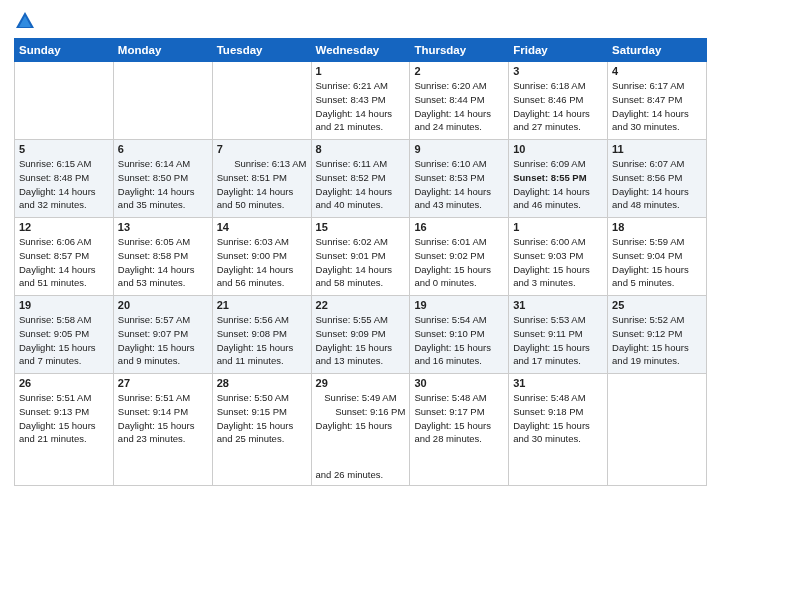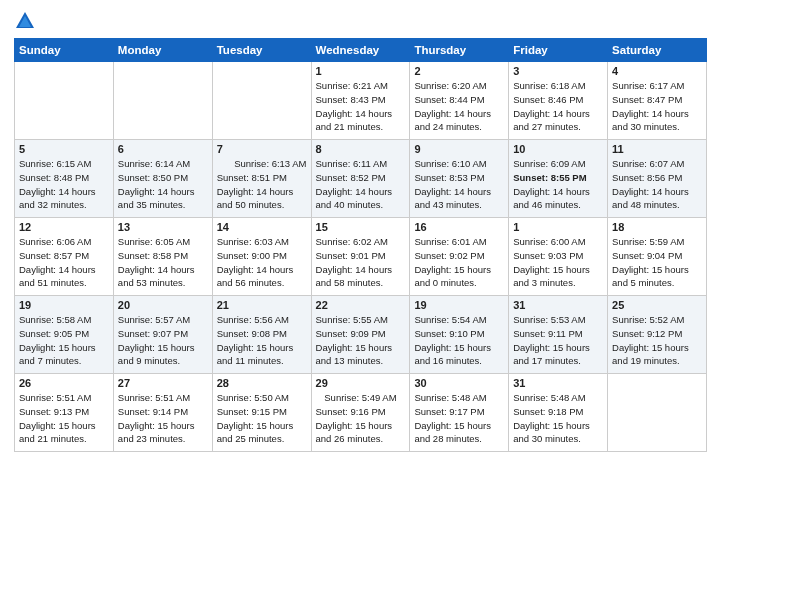--- a/index.html
+++ b/index.html
@@ -395,23 +395,23 @@
               <span style="display: block;">Sunrise: 5:50 AM</span>
               <span style="display: block;">Sunset: 9:15 PM</span>
               <span style="display: block;">Daylight: 15 hours</span>
               <span style="display: block;">and 25 minutes.</span>
             </div>
           </td>
           <td>
             <span class="day-num">29</span>
             <div class="day-info">
               <span style="display: block; text-align: center;">Sunrise: 5:49 AM</span>
-              <span style="display: block;">Sunset: 9:16 PM</span>
-              <span style="display: block;">Daylight: 15 hours</span>
-              <span style="display: block;">and 26 minutes.</span>
+              <span style="display: block; text-align: right;">Sunset: 9:16 PM</span>
+              <span style="display: block;">Daylight: 15 hours</span>
+              <span style="display: block; margin-top: 36px;">and 26 minutes.</span>
             </div>
           </td>
           <td>
             <span class="day-num">30</span>
             <div class="day-info">
               <span style="display: block;">Sunrise: 5:48 AM</span>
               <span style="display: block;">Sunset: 9:17 PM</span>
               <span style="display: block;">Daylight: 15 hours</span>
               <span style="display: block;">and 28 minutes.</span>
             </div>

